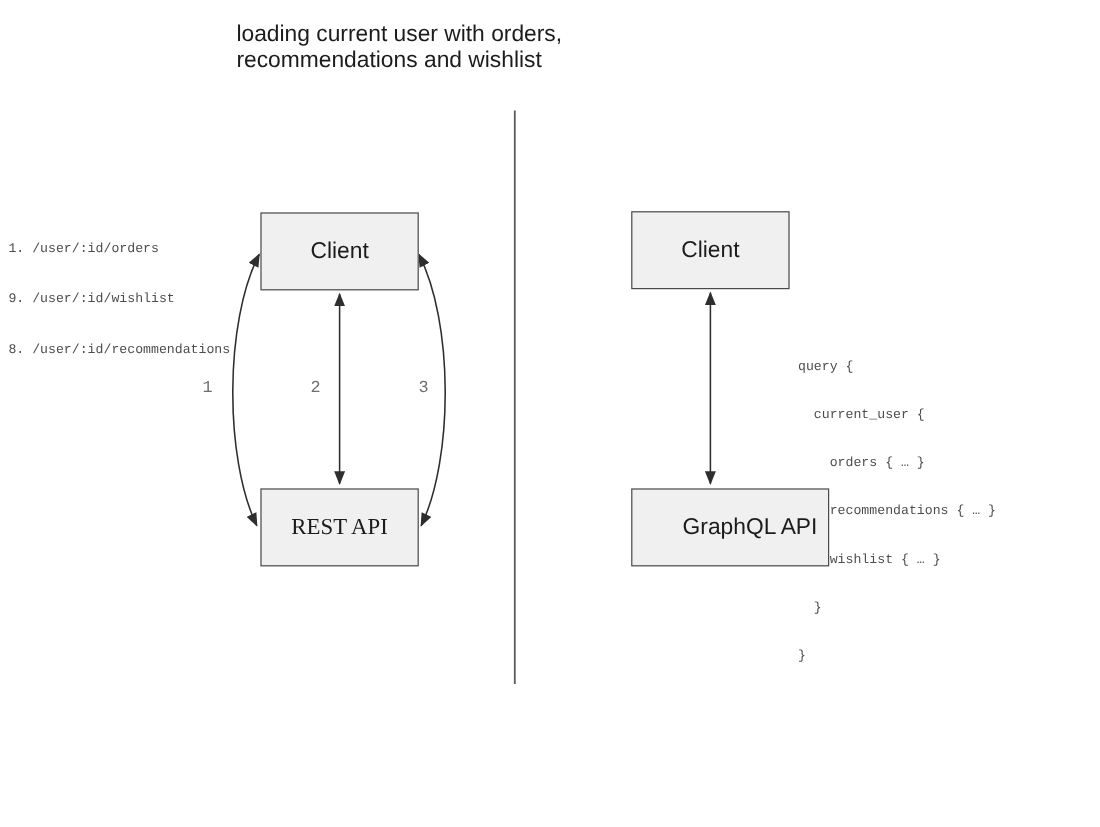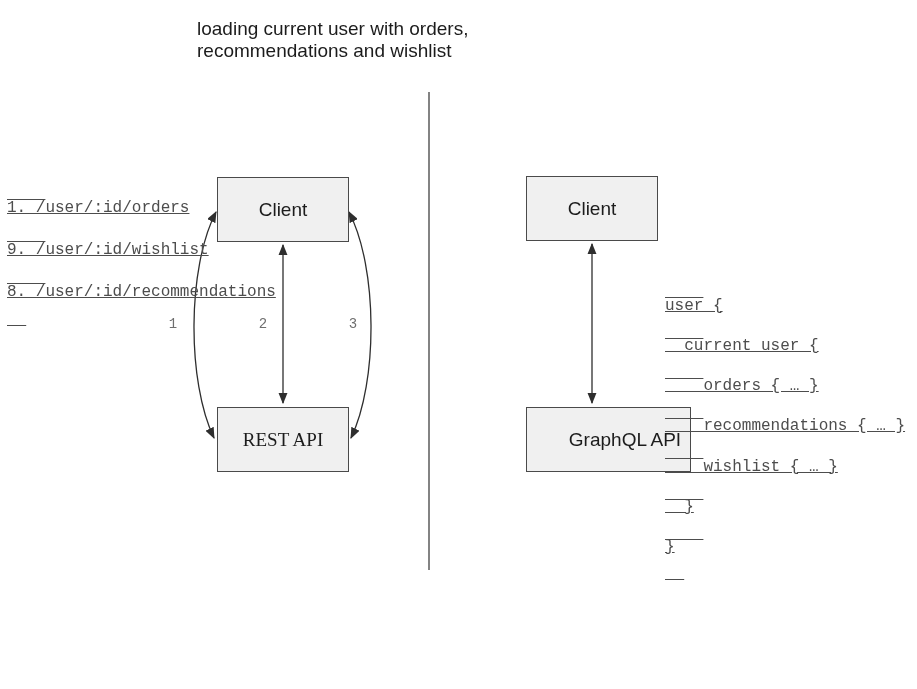--- a/index.html
+++ b/index.html
@@ -59,24 +59,23 @@
     font-family: "Liberation Mono", monospace;
     font-size: 14px;
     color: #6f6f6f;
   }
   #num-1 { left: 160px; }
   #num-2 { left: 250px; }
   #num-3 { left: 340px; }
   .code {
     position: absolute;
     font-family: "Liberation Mono", monospace;
-    font-size: 16px;
+    font-size: 11px;
     color: #4d4d4d;
     white-space: pre;
-    text-decoration: underline;
   }
   #endpoint-list {
     left: 7px;
     top: 173px;
     line-height: 14px;
   }
   #query-block {
     left: 665px;
     top: 273px;
     line-height: 13.4px;
@@ -119,21 +118,21 @@
   <div class="code" id="endpoint-list">
     <div class="code-line">1. /user/:id/orders</div>
     <div class="code-line">9. /user/:id/wishlist</div>
     <div class="code-line">8. /user/:id/recommendations</div>
   </div>
 
   <div class="node-box" id="gql-client">Client</div>
   <div class="node-box" id="gql-api">GraphQL API</div>
 
   <div class="code" id="query-block">
-    <div class="code-line">user {</div>
+    <div class="code-line">query {</div>
     <div class="code-line">  current_user {</div>
     <div class="code-line">    orders { … }</div>
     <div class="code-line">    recommendations { … }</div>
     <div class="code-line">    wishlist { … }</div>
     <div class="code-line">  }</div>
     <div class="code-line">}</div>
   </div>
 
 </div>
 

